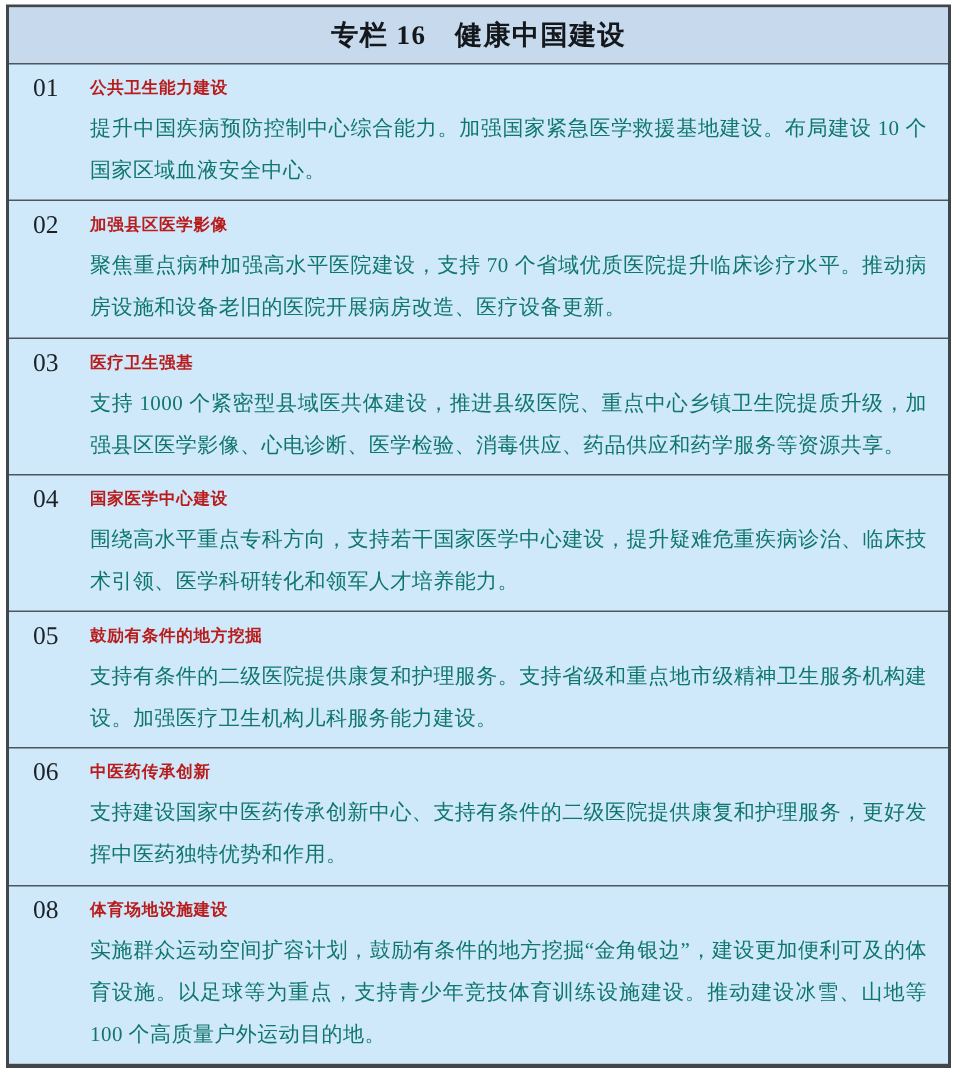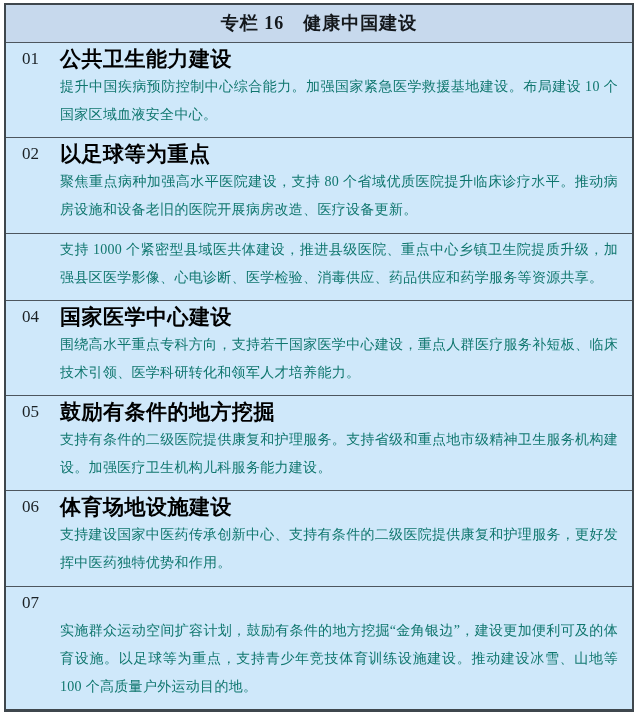--- a/index.html
+++ b/index.html
@@ -50,23 +50,23 @@
     align-items: center;
     line-height: 28px;
   }
   .section-num {
     flex: 0 0 38px;
     font-size: 17px;
     color: #1b2125;
     font-weight: normal;
   }
   .section-title {
-    font-size: 21px;
+    font-size: 11px;
     font-weight: bold;
-    color: #000000;
+    color: #b91c1c;
     letter-spacing: 0.5px;
   }
   .section-text {
     margin: 0 0 0 38px;
     font-size: 14px;
     line-height: 28px;
     color: #0f766e;
     text-align: justify;
     letter-spacing: 0.3px;
   }
@@ -82,54 +82,59 @@
       <div class="section-head">
         <span class="section-num">01</span>
         <span class="section-title">公共卫生能力建设</span>
       </div>
       <p class="section-text">提升中国疾病预防控制中心综合能力。加强国家紧急医学救援基地建设。布局建设 10 个国家区域血液安全中心。</p>
     </div>
 
     <div class="section">
       <div class="section-head">
         <span class="section-num">02</span>
-        <span class="section-title">以足球等为重点</span>
+        <span class="section-title">加强县区医学影像</span>
       </div>
-      <p class="section-text">聚焦重点病种加强高水平医院建设，支持 80 个省域优质医院提升临床诊疗水平。推动病房设施和设备老旧的医院开展病房改造、医疗设备更新。</p>
+      <p class="section-text">聚焦重点病种加强高水平医院建设，支持 70 个省域优质医院提升临床诊疗水平。推动病房设施和设备老旧的医院开展病房改造、医疗设备更新。</p>
     </div>
 
     <div class="section">
+      <div class="section-head">
+        <span class="section-num">03</span>
+        <span class="section-title">医疗卫生强基</span>
+      </div>
       <p class="section-text">支持 1000 个紧密型县域医共体建设，推进县级医院、重点中心乡镇卫生院提质升级，加强县区医学影像、心电诊断、医学检验、消毒供应、药品供应和药学服务等资源共享。</p>
     </div>
 
     <div class="section">
       <div class="section-head">
         <span class="section-num">04</span>
         <span class="section-title">国家医学中心建设</span>
       </div>
-      <p class="section-text">围绕高水平重点专科方向，支持若干国家医学中心建设，重点人群医疗服务补短板、临床技术引领、医学科研转化和领军人才培养能力。</p>
+      <p class="section-text">围绕高水平重点专科方向，支持若干国家医学中心建设，提升疑难危重疾病诊治、临床技术引领、医学科研转化和领军人才培养能力。</p>
     </div>
 
     <div class="section">
       <div class="section-head">
         <span class="section-num">05</span>
         <span class="section-title">鼓励有条件的地方挖掘</span>
       </div>
       <p class="section-text">支持有条件的二级医院提供康复和护理服务。支持省级和重点地市级精神卫生服务机构建设。加强医疗卫生机构儿科服务能力建设。</p>
     </div>
 
     <div class="section">
       <div class="section-head">
         <span class="section-num">06</span>
-        <span class="section-title">体育场地设施建设</span>
+        <span class="section-title">中医药传承创新</span>
       </div>
       <p class="section-text">支持建设国家中医药传承创新中心、支持有条件的二级医院提供康复和护理服务，更好发挥中医药独特优势和作用。</p>
     </div>
 
     <div class="section">
       <div class="section-head">
-        <span class="section-num">07</span>
+        <span class="section-num">08</span>
+        <span class="section-title">体育场地设施建设</span>
       </div>
       <p class="section-text">实施群众运动空间扩容计划，鼓励有条件的地方挖掘“金角银边”，建设更加便利可及的体育设施。以足球等为重点，支持青少年竞技体育训练设施建设。推动建设冰雪、山地等 100 个高质量户外运动目的地。</p>
     </div>
 
   </div>
 </div>
 
 </body></html>

